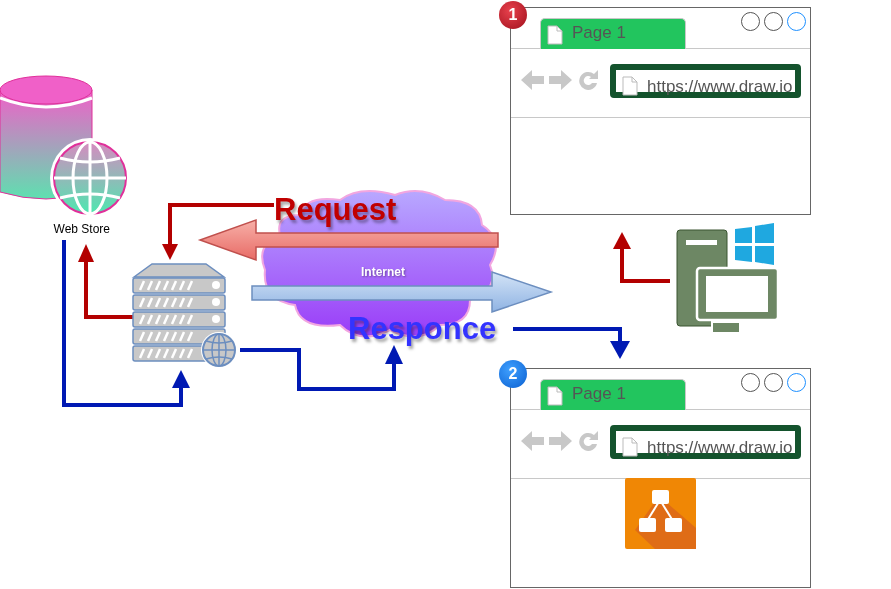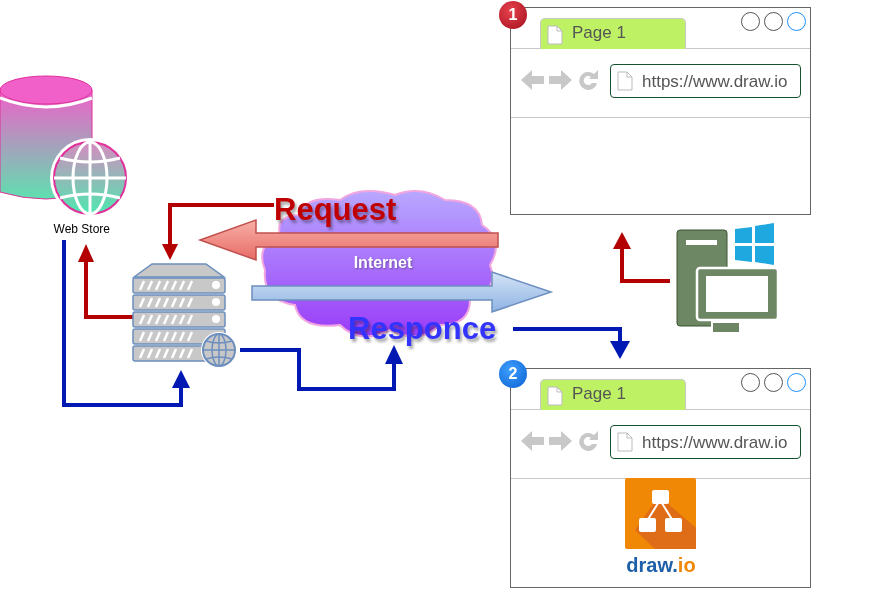--- a/index.html
+++ b/index.html
@@ -2,33 +2,33 @@
 <html><head>
 <meta charset="utf-8">
 <style>
   html, body { margin:0; padding:0; background:#ffffff; }
   body { width:891px; height:589px; position:relative; overflow:hidden; font-family:"Liberation Sans", sans-serif; }
   svg.canvas { position:absolute; left:0; top:0; }
   .lbl { position:absolute; white-space:nowrap; }
   .ws-label { left:20px; top:222px; width:90px; text-align:right; font-size:12px; color:#000; }
   .req-label { left:274px; top:192px; font-size:31px; font-weight:bold; color:#c00000; text-shadow:2px 3px 3px rgba(0,0,0,0.35); }
   .resp-label { left:348px; top:311px; font-size:31px; font-weight:bold; color:#3333ff; text-shadow:2px 3px 3px rgba(0,0,0,0.35); }
-  .inet-label { left:340px; top:254px; width:86px; text-align:center; font-size:16px; font-weight:bold; color:#ffffff; text-shadow:1px 1px 2px rgba(0,0,0,0.35); }
+  .inet-label { left:340px; top:265px; width:86px; text-align:center; font-size:12px; font-weight:bold; color:#ffffff; text-shadow:1px 1px 2px rgba(0,0,0,0.35); }
 
   .browser { position:absolute; border:1px solid #666; background:#fff; box-sizing:border-box; }
-  .browser .tab { position:absolute; left:29px; top:10px; width:146px; height:31px; border:1px solid #c8c8c8; border-bottom:none; border-radius:5px 5px 0 0; background:#bef264; box-sizing:border-box; z-index:2; }
+  .browser .tab { position:absolute; left:29px; top:10px; width:146px; height:31px; border:1px solid #c8c8c8; border-bottom:none; border-radius:5px 5px 0 0; background:#22c55e; box-sizing:border-box; z-index:2; }
   .browser .tab-title { position:absolute; left:31px; top:4px; font-size:17px; color:#555; }
   .browser .tab-doc { position:absolute; left:6px; top:6px; }
   .browser .tab-line { position:absolute; left:0; right:0; top:40px; height:0; border-top:1px solid #c8c8c8; }
   .browser .sep { position:absolute; left:0; right:0; top:109px; border-top:1px solid #c8c8c8; }
   .browser .win-btns { position:absolute; right:4px; top:4px; display:flex; gap:4px; }
   .browser .win-btn { width:19px; height:19px; border-radius:50%; border:1px solid #555; box-sizing:border-box; background:#fff; }
   .browser .win-btn.blue { border-color:#1e90ff; }
   .browser .nav { position:absolute; left:10px; top:61px; display:flex; gap:4px; align-items:center; }
-  .browser .url { position:absolute; left:99px; top:56px; width:191px; height:34px; border:1px solid #14532d; border-radius:4px; box-sizing:border-box; }
+  .browser .url { position:absolute; left:99px; top:56px; width:191px; height:34px; border:6px solid #14532d; border-radius:4px; box-sizing:border-box; }
   .browser .url-text { position:absolute; left:31px; top:7px; font-size:17px; color:#555; }
   .browser .url-doc { position:absolute; left:6px; top:6px; }
   .badge { position:absolute; width:28px; height:28px; border-radius:50%; color:#fff; font-weight:bold; font-size:16px; text-align:center; line-height:28px; }
   .badge.red { background:radial-gradient(circle at 40% 35%, #e8414d, #a0101c); }
   .badge.blue { background:radial-gradient(circle at 40% 35%, #3fa0ff, #0a5fd0); }
   .drawio-logo { position:absolute; left:114px; top:109px; }
   .drawio-text { position:absolute; left:98px; top:185px; width:104px; text-align:center; font-size:20px; font-weight:bold; color:#1d5fa8; }
   .drawio-text span.io { color:#f08705; }
 </style>
 </head>
@@ -226,15 +226,14 @@
   <div class="sep"></div>
   <svg class="drawio-logo" width="72" height="72">
     <rect x="0" y="0" width="71" height="71" rx="2" fill="#f08705"></rect>
     <polygon points="34,18 71,50 71,71 30,71 10,52" fill="#df6c16"></polygon>
     <line x1="35" y1="22" x2="22" y2="43" stroke="#fff" stroke-width="2"></line>
     <line x1="35" y1="22" x2="48" y2="43" stroke="#fff" stroke-width="2"></line>
     <rect x="27" y="12" width="17" height="14" rx="2" fill="#fff"></rect>
     <rect x="14" y="40" width="17" height="14" rx="2" fill="#fff"></rect>
     <rect x="40" y="40" width="17" height="14" rx="2" fill="#fff"></rect>
   </svg>
-  <div class="drawio-text"><span>draw.</span><span class="io">io</span></div>
 </div>
 <div class="badge blue" style="left:499px; top:360px;">2</div>
 
 </body></html>

